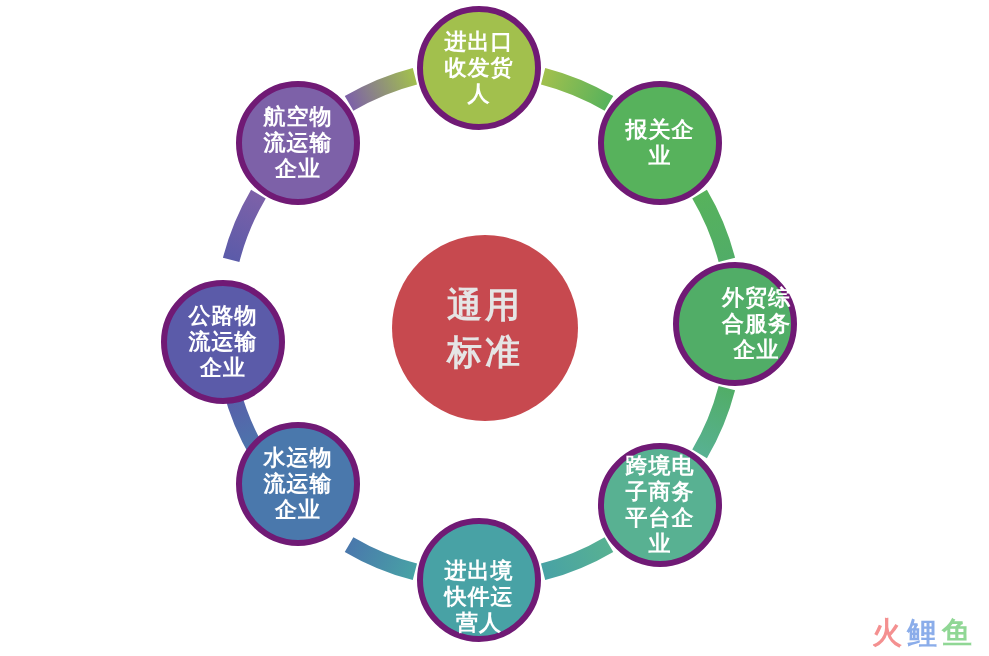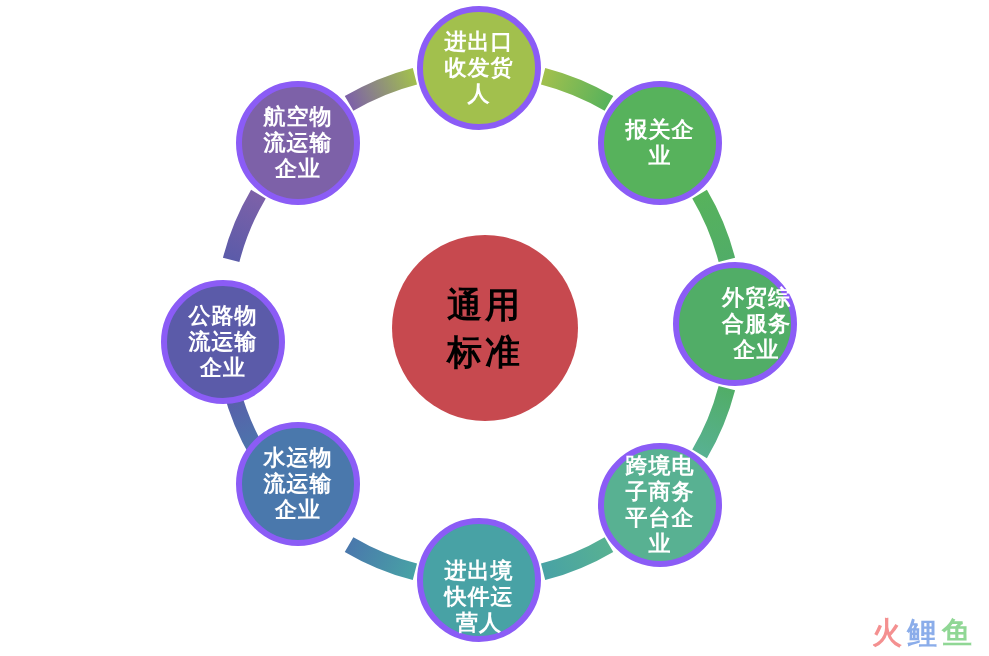--- a/index.html
+++ b/index.html
@@ -20,21 +20,21 @@
     left: 0;
     top: 0;
     width: 989px;
     height: 656px;
   }
   .node {
     position: absolute;
     box-sizing: content-box;
     width: 112px;
     height: 112px;
-    border: 6px solid #8b5cf6;
+    border: 6px solid #701a75;
     border-radius: 50%;
     display: flex;
     align-items: center;
     justify-content: center;
     text-align: center;
   }
   .node-label {
     white-space: pre-line;
     color: #ffffff;
     font-weight: bold;
@@ -47,21 +47,21 @@
     width: 186px;
     height: 186px;
     border-radius: 50%;
     display: flex;
     align-items: center;
     justify-content: center;
     text-align: center;
   }
   .center-label {
     white-space: pre-line;
-    color: #000000;
+    color: #e5e5e5;
     font-weight: bold;
     font-size: 35px;
     line-height: 1.35;
     letter-spacing: 3px;
   }
   .watermark {
     position: absolute;
     right: 12px;
     bottom: 2px;
     font-size: 30px;

